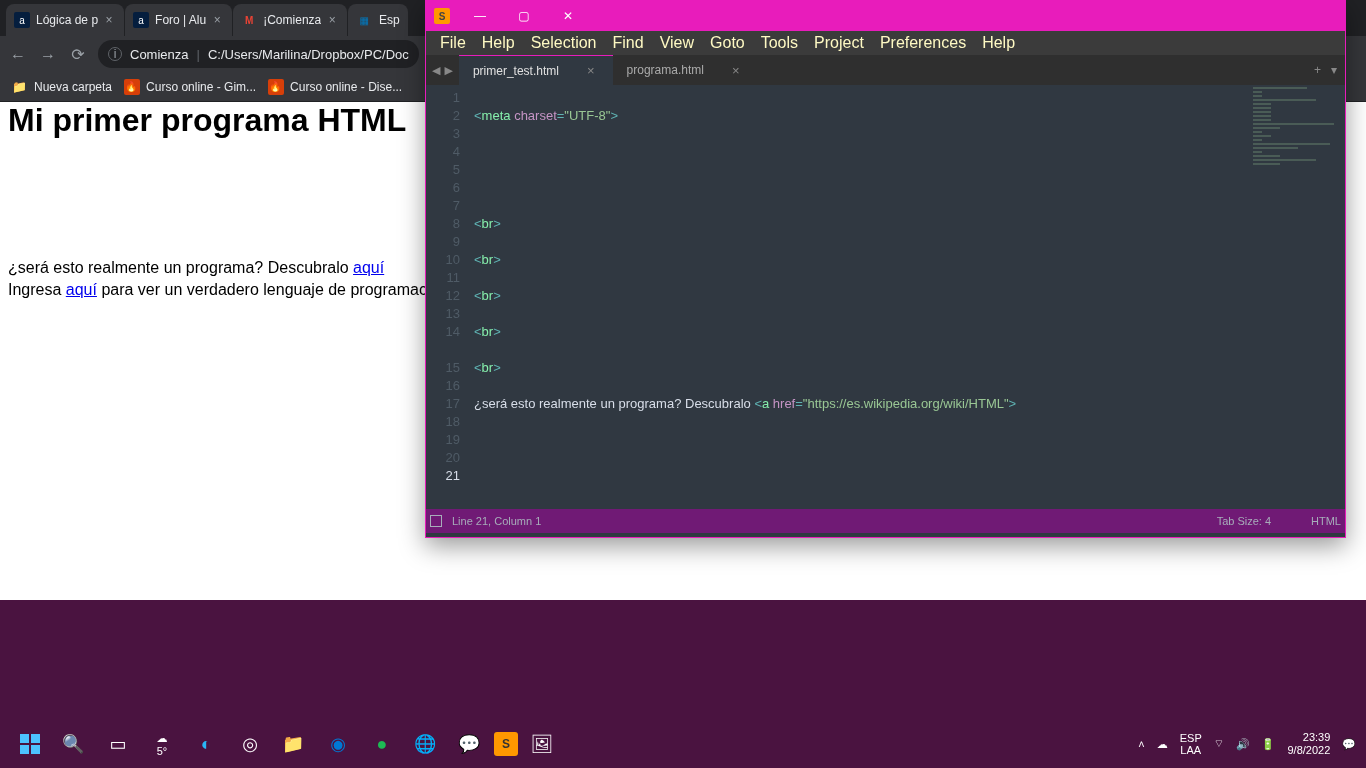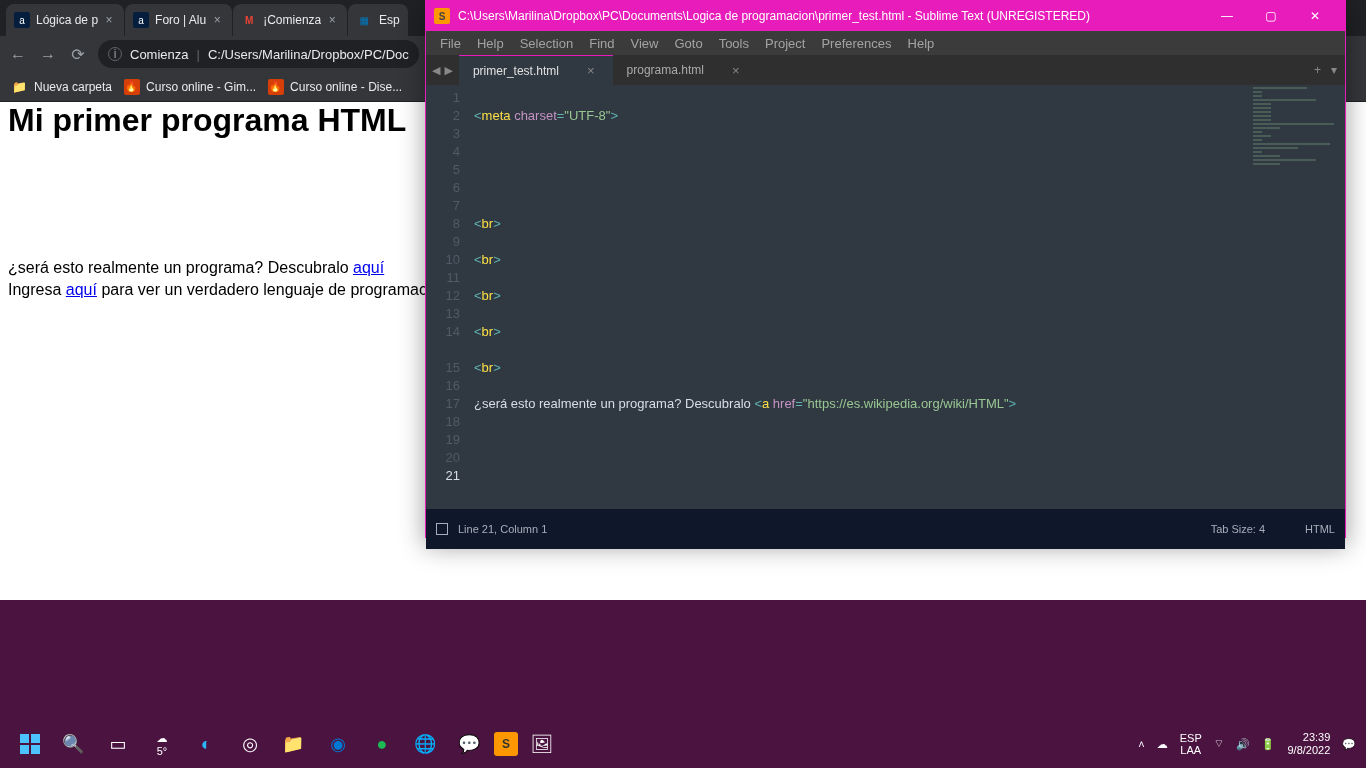--- a/index.html
+++ b/index.html
@@ -26,41 +26,41 @@
 .page p { font-size: 16px; line-height: 1.35; }
 .page a { color: #0000ee; text-decoration: underline; }
 
 
 .sublime { position: absolute; top: 0; left: 425px; width: 921px; height: 538px; border: 1px solid #e81cbb; background: #303841; box-shadow: 0 8px 24px rgba(0,0,0,.4); }
 .st-title { height: 30px; background: #e81cbb; display: flex; align-items: center; padding: 0 8px; color: #fff; font-size: 12px; }
 .st-title .st-icon { width: 16px; height: 16px; background: #ff9800; border-radius: 2px; margin-right: 8px; display: flex; align-items: center; justify-content: center; font-size: 10px; font-weight: bold; color: #444; }
 .st-title .ttl { flex: 1; white-space: nowrap; overflow: hidden; text-overflow: ellipsis; }
 .st-wbtn { width: 44px; text-align: center; font-size: 12px; }
 .st-menu { height: 24px; background: #3b3b3b; display: flex; align-items: center; padding: 0 6px; gap: 0; }
-.st-menu span { color: #a3a3a3; font-size: 13px; padding: 0 8px; }
+.st-menu span { color: #fef9c3; font-size: 16px; padding: 0 8px; }
 .st-tabs { height: 30px; background: #2f2f2f; display: flex; align-items: center; position: relative; }
 .st-tabs .arrows { display: flex; align-items: center; padding: 0 6px; gap: 4px; color: #888; font-size: 11px; }
 .st-tab { height: 30px; display: flex; align-items: center; padding: 0 18px 0 14px; color: #aaa; font-size: 12px; background: #2f2f2f; position: relative; }
 .st-tab.active { background: #303841; color: #e0e0e0; border-top: 1px solid #e81cbb; }
 .st-tab .tc { margin-left: 28px; font-size: 13px; color: #888; }
 .st-tabs .right { position: absolute; right: 8px; display: flex; gap: 10px; color: #888; font-size: 12px; }
 .st-editor { display: flex; height: 424px; background: #303841; font-family: Consolas, monospace; font-size: 13px; line-height: 18px; position: relative; }
 .gutter { width: 42px; text-align: right; color: #4f5b66; padding: 4px 8px 0 0; user-select: none; }
 .gutter div { height: 18px; }
 .gutter .cur { color: #d8dee9; }
 .code { flex: 1; padding: 4px 0 0 6px; color: #d8dee9; white-space: pre; overflow: hidden; }
 .code .line { height: 18px; }
 .p-tag { color: #5fb3b3; }
-.p-name { color: #fde047; }
+.p-name { color: #86efac; }
 .p-attr { color: #c594c5; }
 .p-str { color: #99c794; }
 .p-text { color: #d8dee9; }
 .minimap { position: absolute; right: 2px; top: 2px; width: 90px; height: 120px; opacity: .25; }
 .minimap div { height: 2px; margin-bottom: 2px; background: #99c794; }
-.st-status { height: 40px; background: #0f172a; color: #a7adba; font-size: 11px; display: flex; align-items: center; padding: 0 10px; }
+.st-status { height: 24px; background: #701a75; color: #a7adba; font-size: 11px; display: flex; align-items: center; padding: 0 4px; }
 .st-status .sq { width: 12px; height: 12px; border: 1px solid #a7adba; margin-right: 10px; }
 .st-status .sp { flex: 1; }
 
 
 .taskbar { position: absolute; bottom: 0; left: 0; width: 1366px; height: 48px; background: #4a1340; display: flex; align-items: center; padding: 0 10px; }
 .taskbar .tb-icn { width: 40px; height: 40px; margin-right: 4px; display: flex; align-items: center; justify-content: center; color: #fff; font-size: 18px; border-radius: 4px; }
 .taskbar .tray { margin-left: auto; display: flex; align-items: center; gap: 12px; color: #fff; font-size: 11px; }
 .tray .clk { text-align: right; line-height: 1.2; }
 .win-logo { display: grid; grid-template-columns: 9px 9px; grid-template-rows: 9px 9px; gap: 2px; }
 .win-logo span { background: #4cc2ff; }
@@ -128,21 +128,20 @@
   <h1>Mi primer programa HTML</h1>
   <p>
     <span>¿será esto realmente un programa? Descubralo </span><a href="#">aquí</a><br>
     <span>Ingresa </span><a href="#">aquí</a><span> para ver un verdadero lenguaje de programación.</span>
   </p>
 </div>
 
 <div class="sublime">
   <div class="st-title">
     <span class="st-icon">S</span>
-    <span class="ttl">C:\Users\Marilina\Dropbox\PC\Documents\Logica de programacion\primer_test.html - Sublime Text (UNREGISTERED)</span>
     <span class="st-wbtn">—</span>
     <span class="st-wbtn">▢</span>
     <span class="st-wbtn">✕</span>
   </div>
   <div class="st-menu">
     <span>File</span>
     <span>Help</span>
     <span>Selection</span>
     <span>Find</span>
     <span>View</span>

